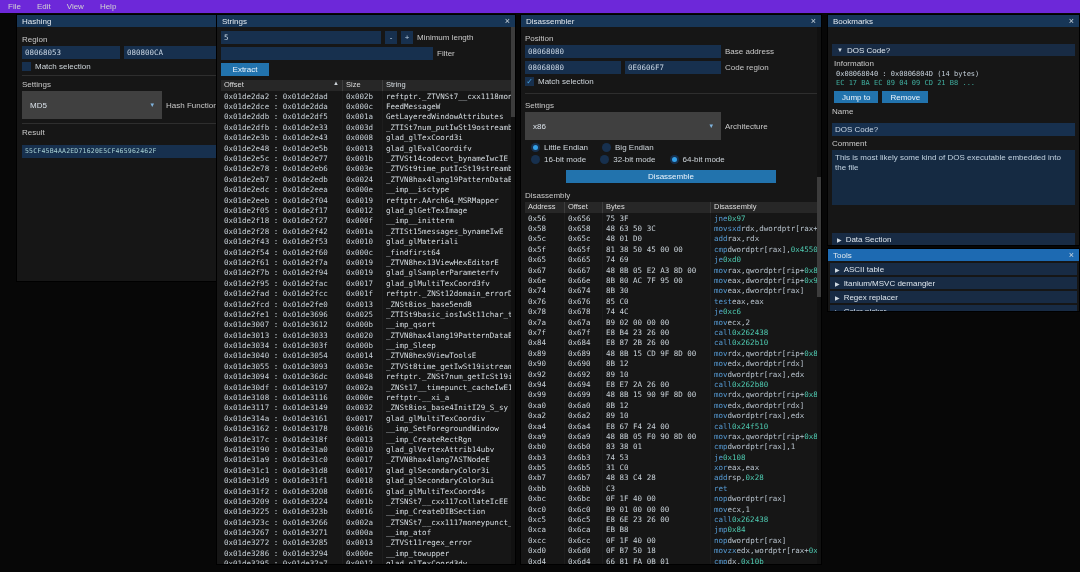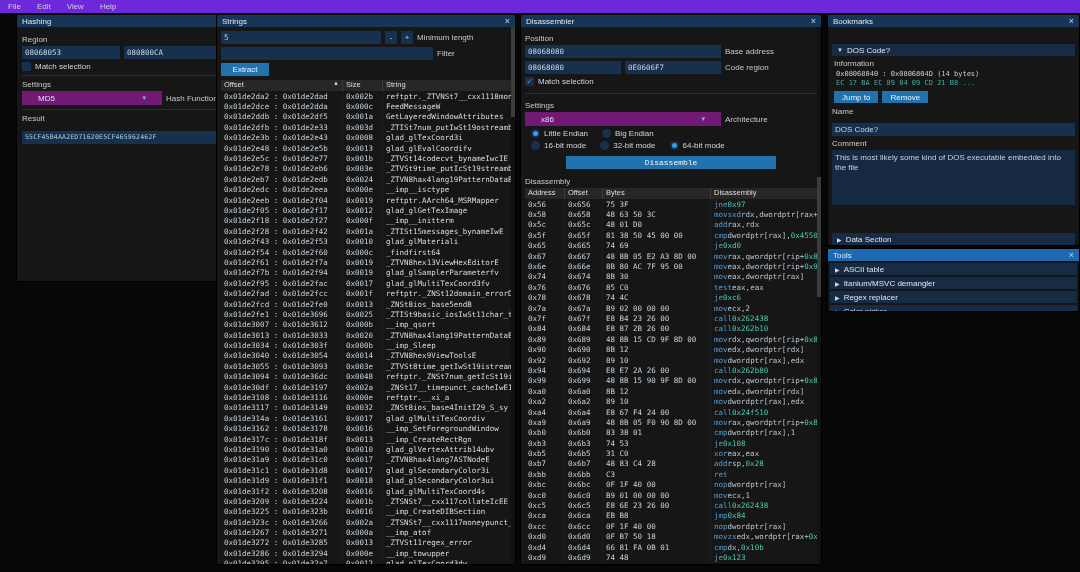--- a/index.html
+++ b/index.html
@@ -23,21 +23,21 @@
   .row { display:flex; align-items:center; gap:4px; margin-bottom:3px; }
   .tinput { background:#17304e; border:none; outline:none; color:#c9d6e4;
             font-family:"DejaVu Sans Mono", monospace; font-size:7.5px; height:13px; padding:0 3px; }
   .sep { height:1px; background:#2e2e2e; margin:4px 0; }
   .btn { background:#2273ad; color:#ecf5fd; font-size:8px; height:13px; border:none;
          display:inline-flex; align-items:center; justify-content:center; padding:0 8px; cursor:default;
          font-family:"Liberation Sans", sans-serif; }
   .stepbtn { width:12px; height:13px; background:#17304e; color:#bcd2e6; font-size:8px;
              display:inline-flex; align-items:center; justify-content:center; cursor:default; }
 
-  .dd { background:#701a75; height:14px; display:flex; align-items:center; padding:0 16px;
+  .dd { background:#404040; height:28px; display:flex; align-items:center; padding:0 8px;
         font-size:8px; color:#d9e1e9; cursor:default; }
   .dd .arr { margin-left:auto; color:#7fb3dd; font-size:7px; }
 
   .check { width:9px; height:9px; background:#17304e; display:inline-flex; align-items:center;
            justify-content:center; font-size:8px; line-height:8px; color:#4aa3e0; flex:none; cursor:default; }
   .radio { width:9px; height:9px; border-radius:50%; background:#17304e; display:inline-block;
            position:relative; flex:none; cursor:default; }
   .radio.sel::after { content:''; position:absolute; left:2px; top:2px; width:5px; height:5px;
            border-radius:50%; background:#34a0e8; }
   .radlbl { font-size:8px; color:#cfd6dc; margin-right:10px; }
@@ -423,21 +423,21 @@
       <span class="radlbl">Big Endian</span>
     </div>
     <div class="row" style="padding-left:6px">
       <span class="radio"></span>
       <span class="radlbl">16-bit mode</span>
       <span class="radio"></span>
       <span class="radlbl">32-bit mode</span>
       <span class="radio sel"></span>
       <span class="radlbl">64-bit mode</span>
     </div>
-    <button class="btn" style="width:210px; margin:3px auto 5px auto; display:block;font-family:Liberation Mono, monospace;">Disassemble</button>
+    <button class="btn" style="width:210px; margin:3px auto 5px auto; display:block;">Disassemble</button>
     <div class="lbl">Disassembly</div>
     <div class="thead">
       <span class="cell c-addr">Address</span>
       <span class="cell c-doff">Offset</span>
       <span class="cell c-bytes">Bytes</span>
       <span class="cell c-dis">Disassembly</span>
     </div>
     <div class="trows" style="flex:1; overflow:hidden;">
         <div class="drow">
           <span class="cell c-addr">0x56</span>

